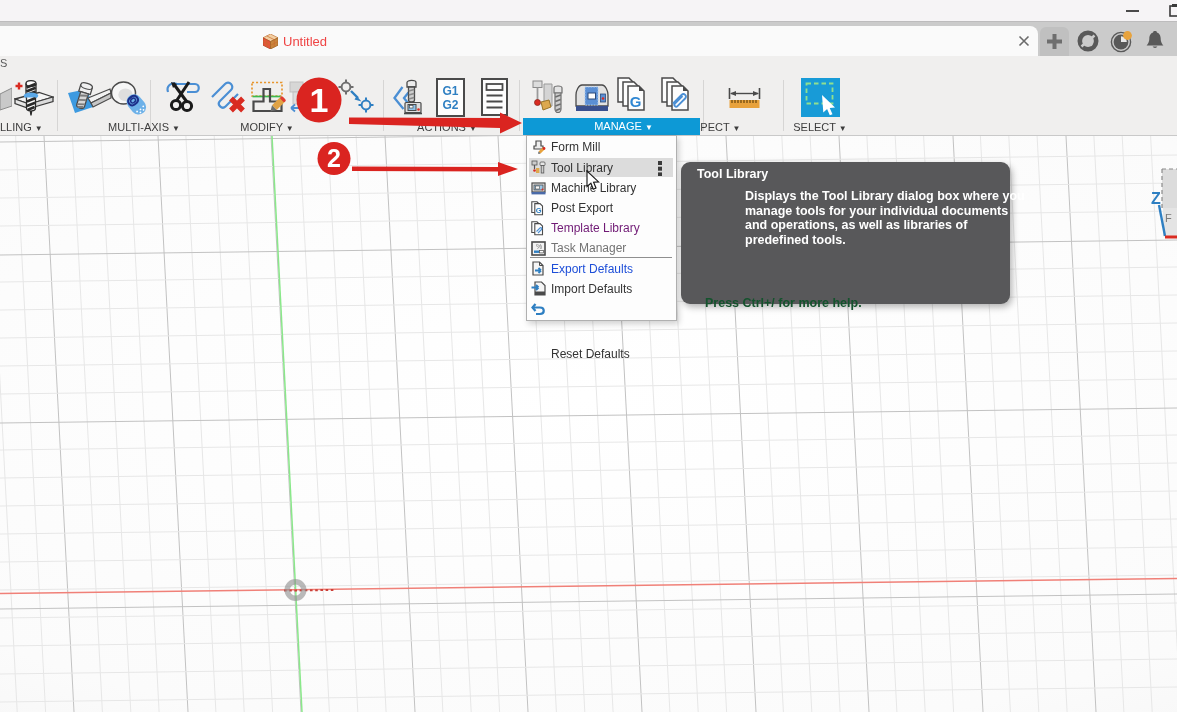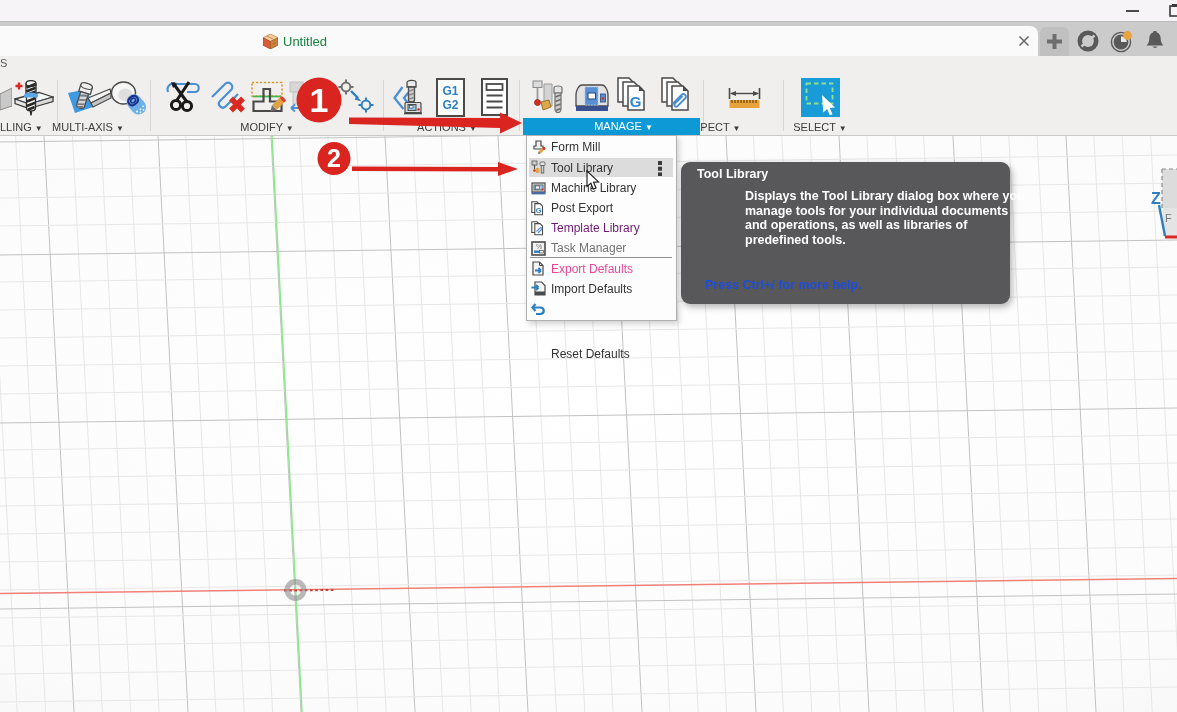--- a/index.html
+++ b/index.html
@@ -94,21 +94,21 @@
     <svg style="position:absolute;left:1046px;top:33px" width="17" height="17" viewBox="0 0 17 17">
       <path d="M8.5 1v15M1 8.5h15" stroke="#6e6e6e" stroke-width="4"></path>
     </svg>
     <div style="position:absolute;left:0px;top:26px;width:1038px;height:30px;background:#fafafa;border-radius:0 8px 0 0;"></div>
     <svg style="position:absolute;left:263px;top:34px" width="15" height="15" viewBox="0 0 15 15">
 <polygon points="7.5,0 15,3.8 7.5,7.6 0,3.8" fill="#f3cfa2" stroke="#c9854c" stroke-width="0.8"></polygon>
 <polygon points="0,3.8 7.5,7.6 7.5,15 0,11.2" fill="#e4543a" stroke="#b34a24" stroke-width="0.8"></polygon>
 <polygon points="15,3.8 7.5,7.6 7.5,15 15,11.2" fill="#c8853c" stroke="#a06428" stroke-width="0.8"></polygon>
 <path d="M3.7 1.9 11.2 5.7 M3.7 5.7 3.7 13.1 M11.3 5.7 11.3 13.1 M0 7.5 7.5 11.3 15 7.5" stroke="#c96b2e" stroke-width="0.7" fill="none"></path>
     </svg>
-    <div style="position:absolute;left:283px;top:34px;width:70px;height:16px;font:13px 'Liberation Sans',sans-serif;color:#15803d;">Untitled</div>
+    <div style="position:absolute;left:283px;top:34px;width:70px;height:16px;font:13px 'Liberation Sans',sans-serif;color:#ef4444;">Untitled</div>
     <svg style="position:absolute;left:1018px;top:35px" width="12" height="12" viewBox="0 0 12 12">
       <path d="M1.5 1.5 10.5 10.5 M10.5 1.5 1.5 10.5" stroke="#6b6b6b" stroke-width="1.6"></path>
     </svg>
     <svg style="position:absolute;left:1077px;top:30px" width="22" height="22" viewBox="0 0 22 22">
 <circle cx="11" cy="11" r="8.2" fill="none" stroke="#595959" stroke-width="4.6"></circle>
 <path d="M4.5 16.5 L10 11.5" stroke="#cbcbcb" stroke-width="2.4"></path>
 <path d="M13 9.5 17.5 5.5" stroke="#cbcbcb" stroke-width="2.4"></path>
 <path d="M11.5 12 15 15.5" stroke="#cbcbcb" stroke-width="2.2"></path>
 </svg>
     <svg style="position:absolute;left:1110px;top:30px" width="24" height="24" viewBox="0 0 24 24">
@@ -125,21 +125,21 @@
     <div style="position:absolute;left:0px;top:56px;width:1177px;height:79px;background:#f0efee;"></div>
     <div style="position:absolute;left:0px;top:135px;width:1177px;height:1px;background:#c9c9c9;"></div>
     <div style="position:absolute;left:0px;top:57px;width:10px;height:12px;font:11px 'Liberation Sans',sans-serif;color:#5a5a5a;">S</div>
     <div style="position:absolute;left:57px;top:80px;width:1px;height:51px;background:#d6d5d4;"></div>
     <div style="position:absolute;left:150px;top:80px;width:1px;height:51px;background:#d6d5d4;"></div>
     <div style="position:absolute;left:383px;top:80px;width:1px;height:51px;background:#d6d5d4;"></div>
     <div style="position:absolute;left:519px;top:80px;width:1px;height:51px;background:#d6d5d4;"></div>
     <div style="position:absolute;left:703px;top:80px;width:1px;height:51px;background:#d6d5d4;"></div>
     <div style="position:absolute;left:783px;top:80px;width:1px;height:51px;background:#d6d5d4;"></div>
     <div style="position:absolute;left:0px;top:121px;width:44px;height:13px;font:11px 'Liberation Sans',sans-serif;color:#3c3c3c;white-space:nowrap;">LLING <span style="font-size:8px;">▼</span></div>
-    <div style="position:absolute;left:28px;top:121px;width:120px;height:13px;font:11px 'Liberation Sans',sans-serif;color:#3c3c3c;text-align:center;white-space:nowrap;">MULTI-AXIS <span style="font-size:8px;color:#3c3c3c;">▼</span></div>
+    <div style="position:absolute;left:60px;top:121px;width:120px;height:13px;font:11px 'Liberation Sans',sans-serif;color:#3c3c3c;text-align:right;white-space:nowrap;">MULTI-AXIS <span style="font-size:8px;color:#3c3c3c;">▼</span></div>
     <div style="position:absolute;left:207px;top:121px;width:120px;height:13px;font:11px 'Liberation Sans',sans-serif;color:#3c3c3c;text-align:center;white-space:nowrap;">MODIFY <span style="font-size:8px;color:#3c3c3c;">▼</span></div>
     <div style="position:absolute;left:387px;top:121px;width:120px;height:13px;font:11px 'Liberation Sans',sans-serif;color:#3c3c3c;text-align:center;white-space:nowrap;">ACTIONS <span style="font-size:8px;color:#3c3c3c;">▼</span></div>
     <div style="position:absolute;left:682px;top:121px;width:120px;height:13px;font:11px 'Liberation Sans',sans-serif;color:#3c3c3c;white-space:nowrap;">INSPECT <span style="font-size:8px;color:#3c3c3c;">▼</span></div>
     <div style="position:absolute;left:760px;top:121px;width:120px;height:13px;font:11px 'Liberation Sans',sans-serif;color:#3c3c3c;text-align:center;white-space:nowrap;">SELECT <span style="font-size:8px;color:#3c3c3c;">▼</span></div>
     <div style="position:absolute;left:523px;top:118px;width:177px;height:17px;background:#0d99d6;"></div>
     <div style="position:absolute;left:523px;top:118px;width:177px;height:17px;font:11px 'Liberation Sans',sans-serif;color:#fff;text-align:center;line-height:17px;margin-left:12px;">MANAGE <span style="font-size:8px;">▼</span></div>
     <svg style="position:absolute;left:0px;top:84px" width="12" height="28" viewBox="0 0 12 28">
       <polygon points="0,10 12,4 12,22 0,26" fill="#c9c9c9" stroke="#8a8a8a"></polygon>
     </svg>
     <svg style="position:absolute;left:14px;top:79px" width="40" height="38" viewBox="0 0 40 38">
@@ -301,21 +301,21 @@
       <rect x="1" y="0" width="4" height="4" fill="#3a3a3a"></rect>
       <rect x="1" y="5.7" width="4" height="4" fill="#3a3a3a"></rect>
       <rect x="1" y="11.4" width="4" height="4" fill="#3a3a3a"></rect>
     </svg>
     <div style="position:absolute;left:551px;top:140px;width:120px;height:14px;font:12px 'Liberation Sans',sans-serif;color:#333;white-space:nowrap;">Form Mill</div>
     <div style="position:absolute;left:551px;top:161px;width:120px;height:14px;font:12px 'Liberation Sans',sans-serif;color:#333;white-space:nowrap;">Tool Library</div>
     <div style="position:absolute;left:551px;top:181px;width:120px;height:14px;font:12px 'Liberation Sans',sans-serif;color:#333;white-space:nowrap;">Machine Library</div>
     <div style="position:absolute;left:551px;top:201px;width:120px;height:14px;font:12px 'Liberation Sans',sans-serif;color:#333;white-space:nowrap;">Post Export</div>
     <div style="position:absolute;left:551px;top:221px;width:120px;height:14px;font:12px 'Liberation Sans',sans-serif;color:#701a75;white-space:nowrap;">Template Library</div>
     <div style="position:absolute;left:551px;top:241px;width:120px;height:14px;font:12px 'Liberation Sans',sans-serif;color:#737373;white-space:nowrap;">Task Manager</div>
-    <div style="position:absolute;left:551px;top:262px;width:120px;height:14px;font:12px 'Liberation Sans',sans-serif;color:#ec4899;white-space:nowrap;">Export Defaults</div>
+    <div style="position:absolute;left:551px;top:262px;width:120px;height:14px;font:12px 'Liberation Sans',sans-serif;color:#1d4ed8;white-space:nowrap;">Export Defaults</div>
     <div style="position:absolute;left:551px;top:282px;width:120px;height:14px;font:12px 'Liberation Sans',sans-serif;color:#333;white-space:nowrap;">Import Defaults</div>
     <div style="position:absolute;left:551px;top:302px;width:120px;height:14px;font:12px 'Liberation Sans',sans-serif;color:#333;white-space:nowrap;margin-top:45px;">Reset Defaults</div>
     <svg style="position:absolute;left:531px;top:140px" width="15" height="15" viewBox="0 0 15 15">
       <path d="M5 1 10 1 10 6 12 6 12 9 3 9 3 6 5 6 Z" fill="#eee" stroke="#4a4a4a" stroke-width="1.2"></path>
 <g transform="rotate(45 10 11)">
         <rect x="8.6" y="7" width="2.8" height="6" fill="#e8a23c"></rect>
         <polygon points="8.6,13 11.4,13 10,15" fill="#4a4a4a"></polygon>
       </g>
 <circle cx="13" cy="8.5" r="1.4" fill="#d92b21"></circle>
     </svg>
@@ -367,21 +367,21 @@
     <svg style="position:absolute;left:531px;top:302px" width="15" height="15" viewBox="0 0 15 15">
       <path d="M4.5 2 1.5 5.5 4.5 9" fill="none" stroke="#2e7fc2" stroke-width="2.2"></path>
 <path d="M1.5 5.5 9 5.5 C14 5.5 14 12 9 12 L5 12" fill="none" stroke="#2e7fc2" stroke-width="2.2"></path>
     </svg>
     <svg style="position:absolute;left:586px;top:170px" width="16" height="23" viewBox="0 0 16 23">
 <polygon points="1,1 1,16.5 4.9,13.2 7.3,19.2 10,18 7.6,12.2 12.6,11.9" fill="#fff" stroke="#1a1a1a" stroke-width="1.15"></polygon>
 </svg>
     <div style="position:absolute;left:681px;top:162px;width:329px;height:142px;background:#58585a;border-radius:9px;box-shadow:2px 3px 7px rgba(0,0,0,0.3);"></div>
     <div style="position:absolute;left:697px;top:167px;width:300px;height:16px;font:bold 12.5px 'Liberation Sans',sans-serif;color:#fff;">Tool Library</div>
     <div style="position:absolute;left:697px;top:189px;width:306px;height:62px;font:bold 12.5px 'Liberation Sans',sans-serif;color:#fff;line-height:14.6px;margin-left:48px;">Displays the Tool Library dialog box where you<br>manage tools for your individual documents<br>and operations, as well as libraries of<br>predefined tools.</div>
-    <div style="position:absolute;left:697px;top:278px;width:300px;height:16px;font:bold 12.5px 'Liberation Sans',sans-serif;color:#1d4ed8;padding-left:8px;">Press Ctrl+/ for more help.</div>
+    <div style="position:absolute;left:697px;top:296px;width:300px;height:16px;font:bold 12.5px 'Liberation Sans',sans-serif;color:#14532d;padding-left:8px;">Press Ctrl+/ for more help.</div>
     <svg style="position:absolute;left:0px;top:60px" width="1177" height="140" viewBox="0 60 1177 140">
 <polygon points="349,117.5 500,118 500,112.5 522,123 500,133.5 500,128 349,124" fill="#da2420"></polygon>
 <circle cx="319" cy="100" r="22.5" fill="#da2420"></circle>
 <text x="319" y="112" text-anchor="middle" font-family="Liberation Sans" font-weight="bold" font-size="34" fill="#fff">1</text>
 </svg>
     <svg style="position:absolute;left:0px;top:140px" width="1177" height="60" viewBox="0 140 1177 60">
 <polygon points="352,166.5 498,167 498,162 518,169 498,176 498,171.5 352,171" fill="#da2420"></polygon>
 <circle cx="334" cy="158.5" r="16.5" fill="#da2420"></circle>
 <text x="334" y="167" text-anchor="middle" font-family="Liberation Sans" font-weight="bold" font-size="25" fill="#fff">2</text>
 </svg>

